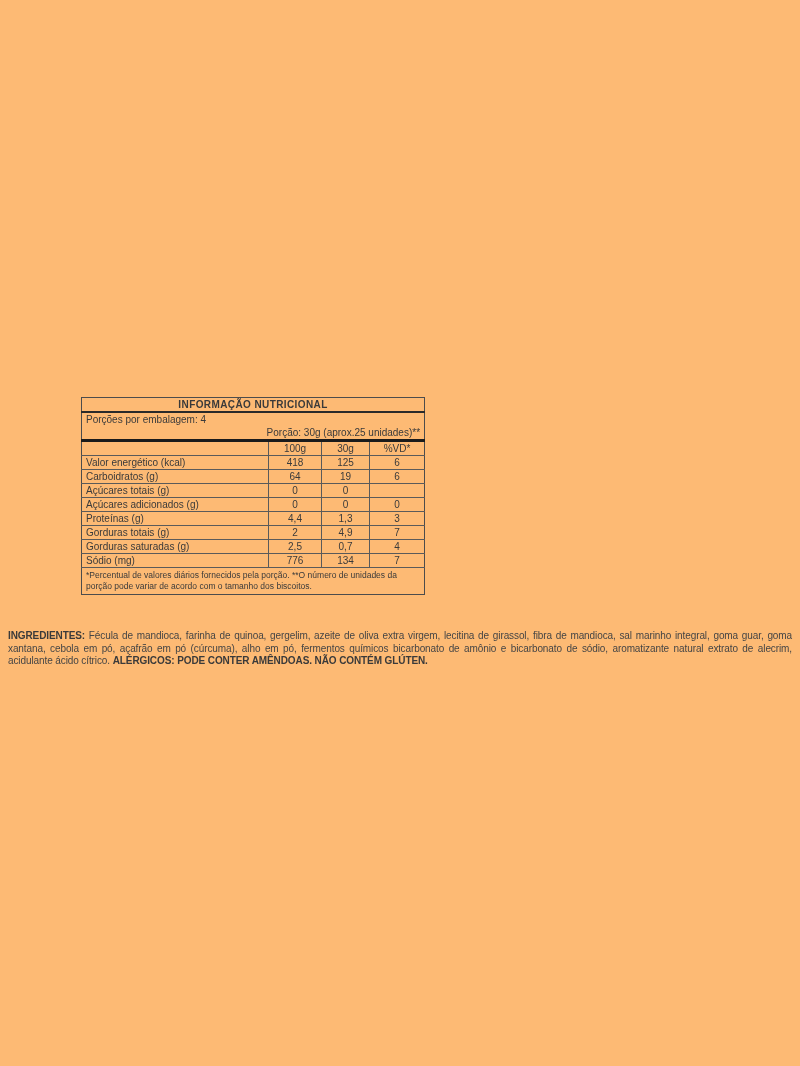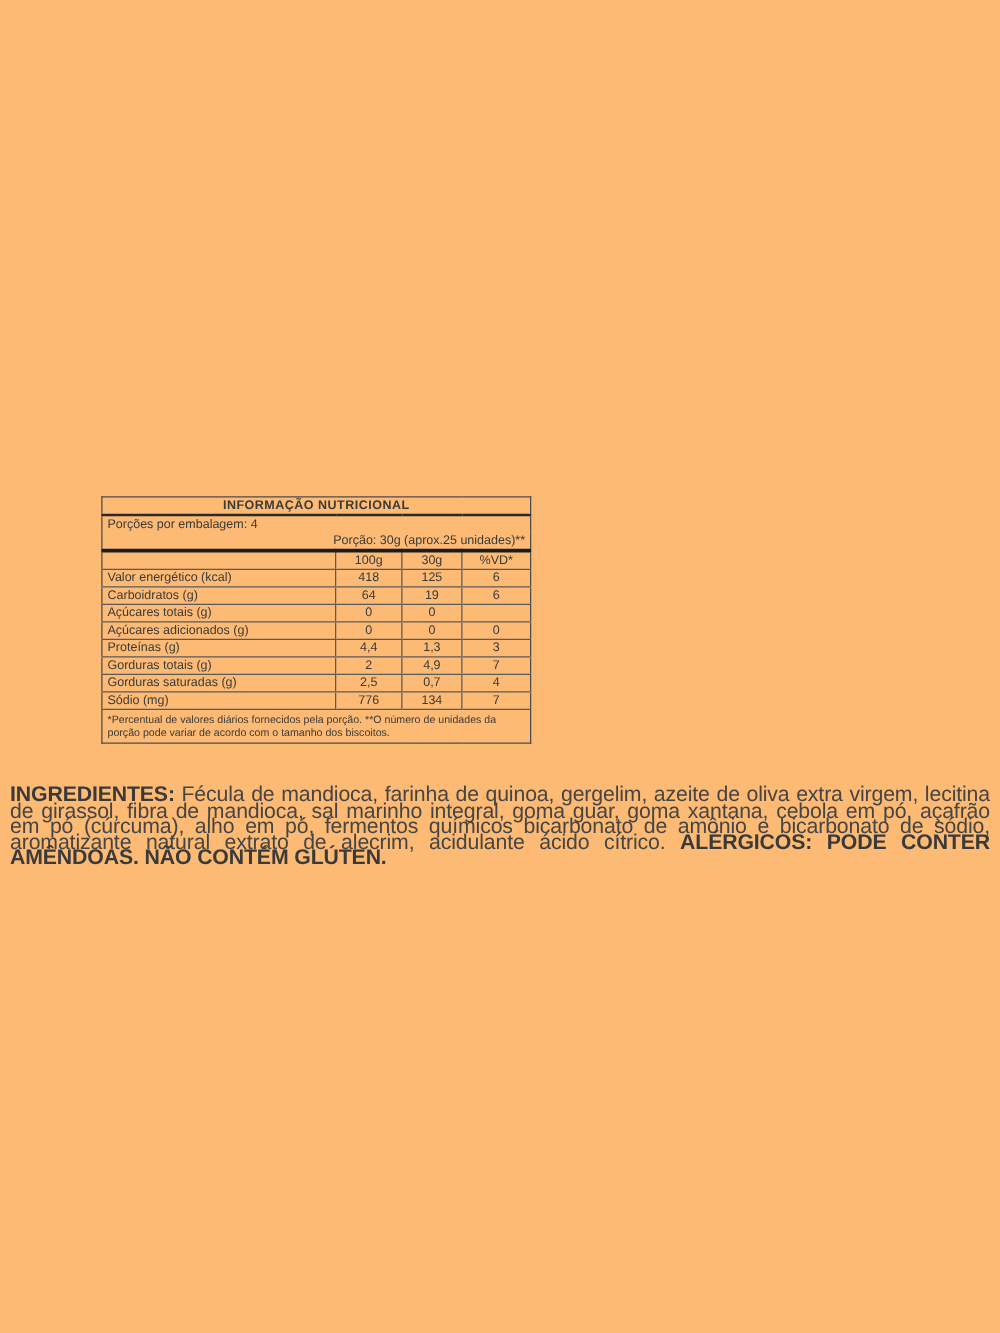--- a/index.html
+++ b/index.html
@@ -60,21 +60,21 @@
     line-height: 10.5px;
     padding: 2px 4px 3px 4px;
     white-space: normal;
   }
   p.ingredients {
     position: absolute;
     left: 8px;
     top: 630px;
     width: 784px;
     margin: 0;
-    font-size: 17px;
+    font-size: 10px;
     line-height: 12.5px;
     text-align: justify;
     color: #454545;
     letter-spacing: -0.1px;
   }
   p.ingredients b { color: #3a3a3a; }
 </style>
 </head>
 <body>
 

